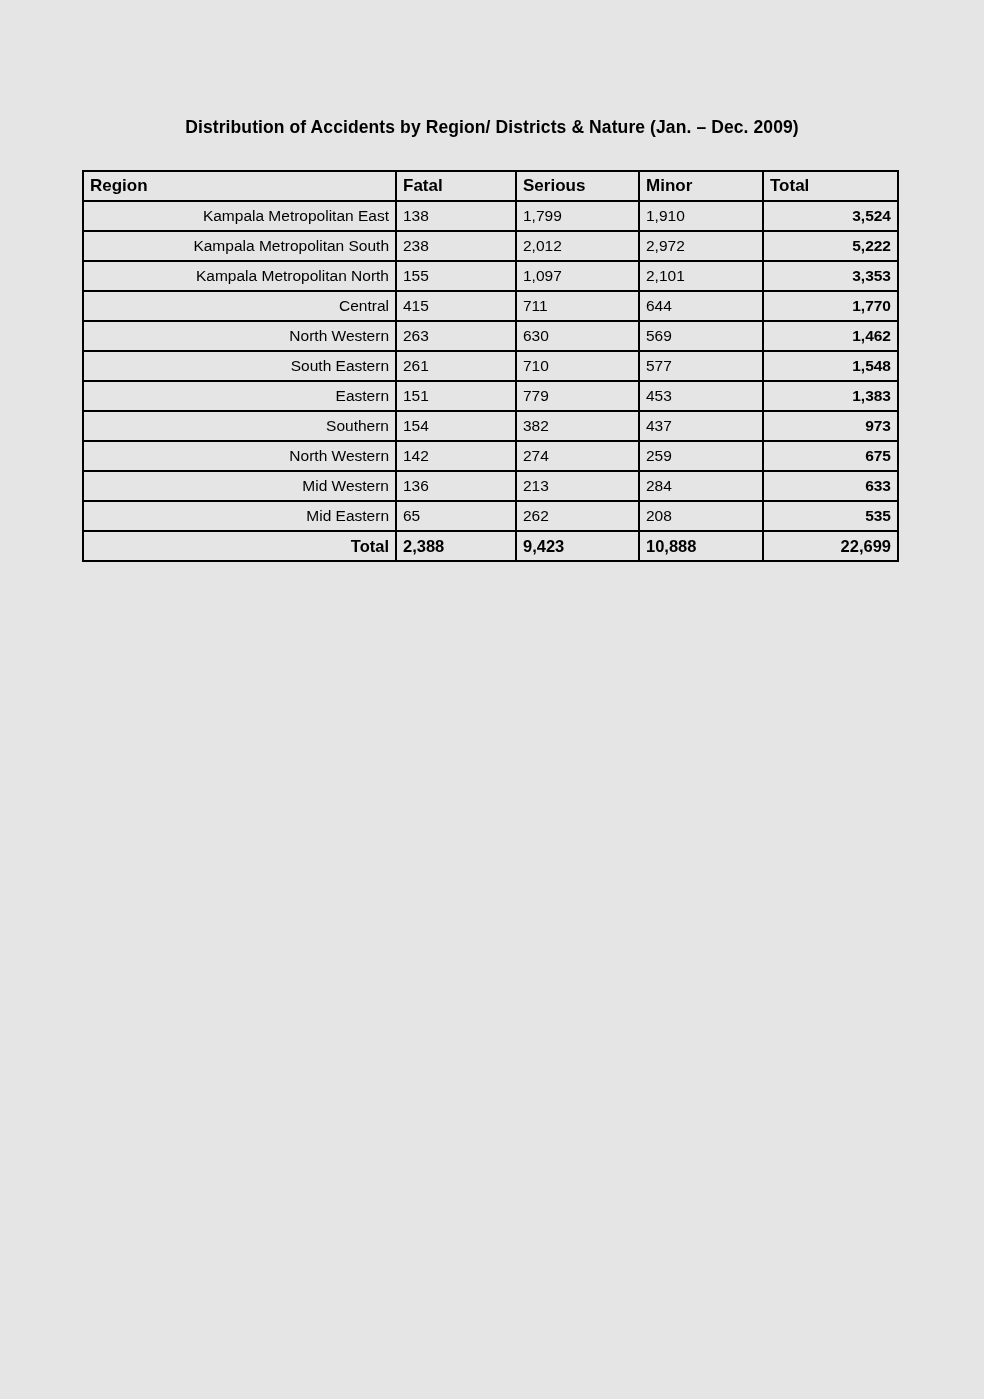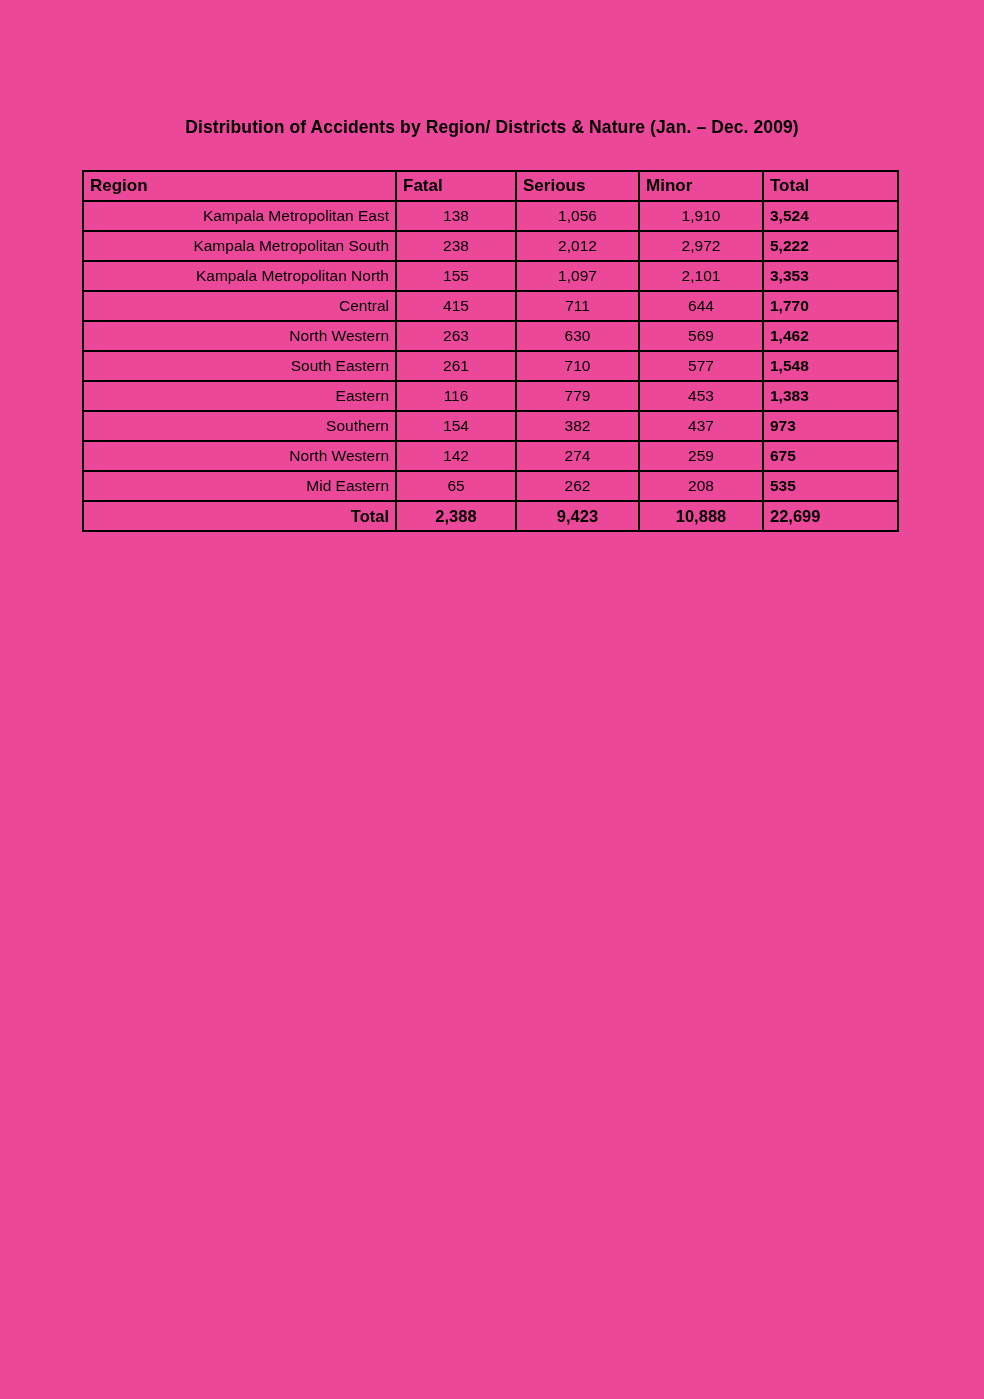--- a/index.html
+++ b/index.html
@@ -8,21 +8,21 @@
     height: 1399px;
     background: #ffffff;
     font-family: "Liberation Sans", sans-serif;
     color: #000000;
     overflow: hidden;
   }
   .page {
     position: relative;
     width: 984px;
     height: 1399px;
-    background: #ec4899;
+    background: #e5e5e5;
   }
   .doc-title {
     position: absolute;
     top: 117px;
     left: 0;
     width: 984px;
     text-align: center;
     font-size: 17.5px;
     font-weight: bold;
     letter-spacing: 0.1px;
@@ -51,22 +51,22 @@
     white-space: nowrap;
     overflow: hidden;
     vertical-align: middle;
   }
   table.accidents th {
     text-align: left;
     font-weight: bold;
     font-size: 17px;
   }
   td.cell-region { text-align: right; }
-  td.cell-num    { text-align: center; padding-right: 10px; }
-  td.cell-total  { padding-right: 10px; font-weight: bold; font-size: 16px; }
+  td.cell-num    { text-align: left; padding-right: 10px; }
+  td.cell-total  { text-align: right; padding-right: 10px; font-weight: bold; font-size: 16px; }
   tr.total-row td {
     font-weight: bold;
     font-size: 16.5px;
   }
 </style>
 </head>
 <body>
 
 <div class="page">
 
@@ -87,21 +87,21 @@
         <th>Serious</th>
         <th>Minor</th>
         <th>Total</th>
       </tr>
     </thead>
     <tbody>
 
     <tr>
           <td class="cell-region">Kampala Metropolitan East</td>
           <td class="cell-num">138</td>
-          <td class="cell-num">1,056</td>
+          <td class="cell-num">1,799</td>
           <td class="cell-num">1,910</td>
           <td class="cell-total">3,524</td>
         </tr>
         <tr>
           <td class="cell-region">Kampala Metropolitan South</td>
           <td class="cell-num">238</td>
           <td class="cell-num">2,012</td>
           <td class="cell-num">2,972</td>
           <td class="cell-total">5,222</td>
         </tr>
@@ -128,38 +128,45 @@
         </tr>
         <tr>
           <td class="cell-region">South Eastern</td>
           <td class="cell-num">261</td>
           <td class="cell-num">710</td>
           <td class="cell-num">577</td>
           <td class="cell-total">1,548</td>
         </tr>
         <tr>
           <td class="cell-region">Eastern</td>
-          <td class="cell-num">116</td>
+          <td class="cell-num">151</td>
           <td class="cell-num">779</td>
           <td class="cell-num">453</td>
           <td class="cell-total">1,383</td>
         </tr>
         <tr>
           <td class="cell-region">Southern</td>
           <td class="cell-num">154</td>
           <td class="cell-num">382</td>
           <td class="cell-num">437</td>
           <td class="cell-total">973</td>
         </tr>
         <tr>
           <td class="cell-region">North Western</td>
           <td class="cell-num">142</td>
           <td class="cell-num">274</td>
           <td class="cell-num">259</td>
           <td class="cell-total">675</td>
+        </tr>
+        <tr>
+          <td class="cell-region">Mid Western</td>
+          <td class="cell-num">136</td>
+          <td class="cell-num">213</td>
+          <td class="cell-num">284</td>
+          <td class="cell-total">633</td>
         </tr>
         <tr>
           <td class="cell-region">Mid Eastern</td>
           <td class="cell-num">65</td>
           <td class="cell-num">262</td>
           <td class="cell-num">208</td>
           <td class="cell-total">535</td>
         </tr>
         <tr class="total-row">
           <td class="cell-region">Total</td>

